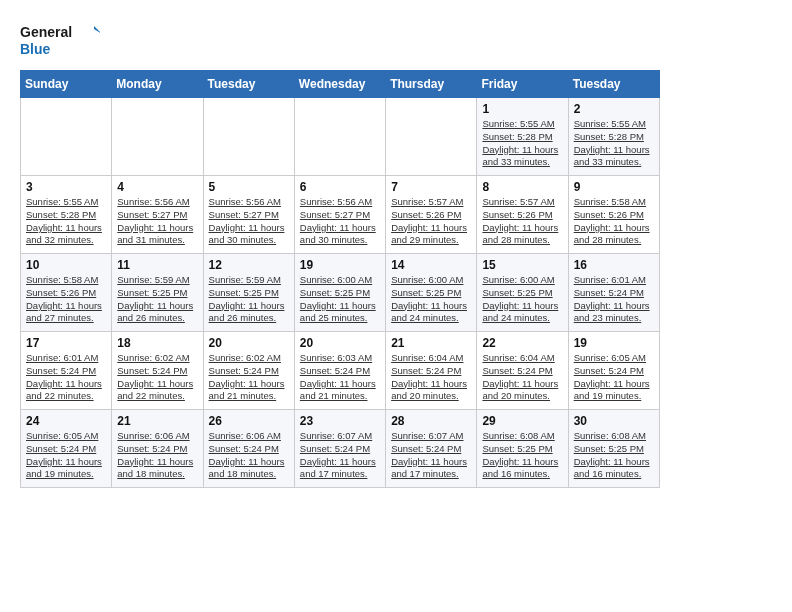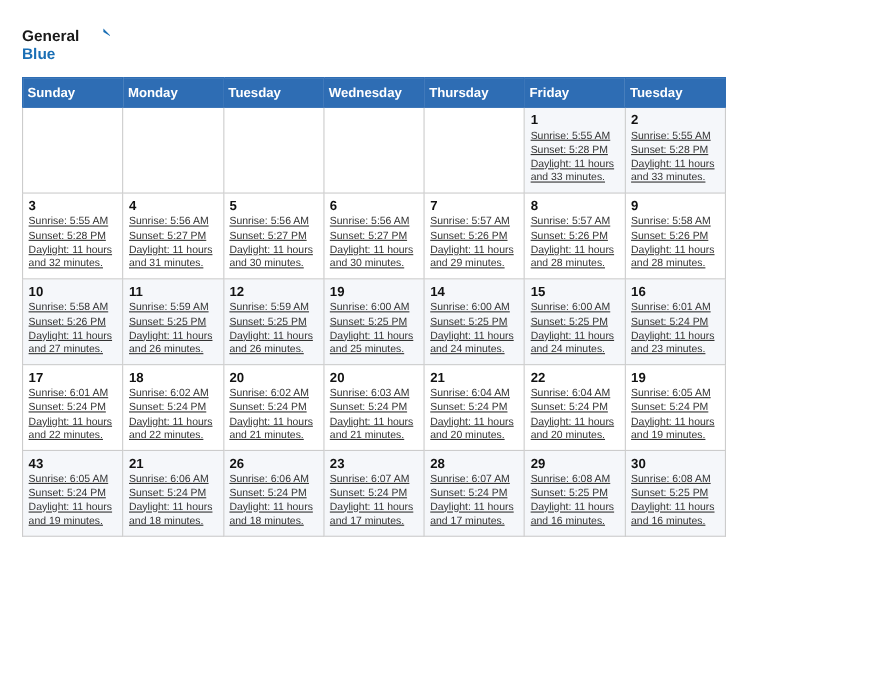--- a/index.html
+++ b/index.html
@@ -287,21 +287,21 @@
           <td>
             <span class="day-number">19</span>
             <div class="day-info" style="white-space: pre-line;">Sunrise: 6:05 AM
 Sunset: 5:24 PM
 Daylight: 11 hours
 and 19 minutes.</div>
           </td>
         </tr>
         <tr>
           <td>
-            <span class="day-number">43</span>
+            <span class="day-number">24</span>
             <div class="day-info" style="white-space: pre-line;">Sunrise: 6:05 AM
 Sunset: 5:24 PM
 Daylight: 11 hours
 and 19 minutes.</div>
           </td>
           <td>
             <span class="day-number">21</span>
             <div class="day-info" style="white-space: pre-line;">Sunrise: 6:06 AM
 Sunset: 5:24 PM
 Daylight: 11 hours

